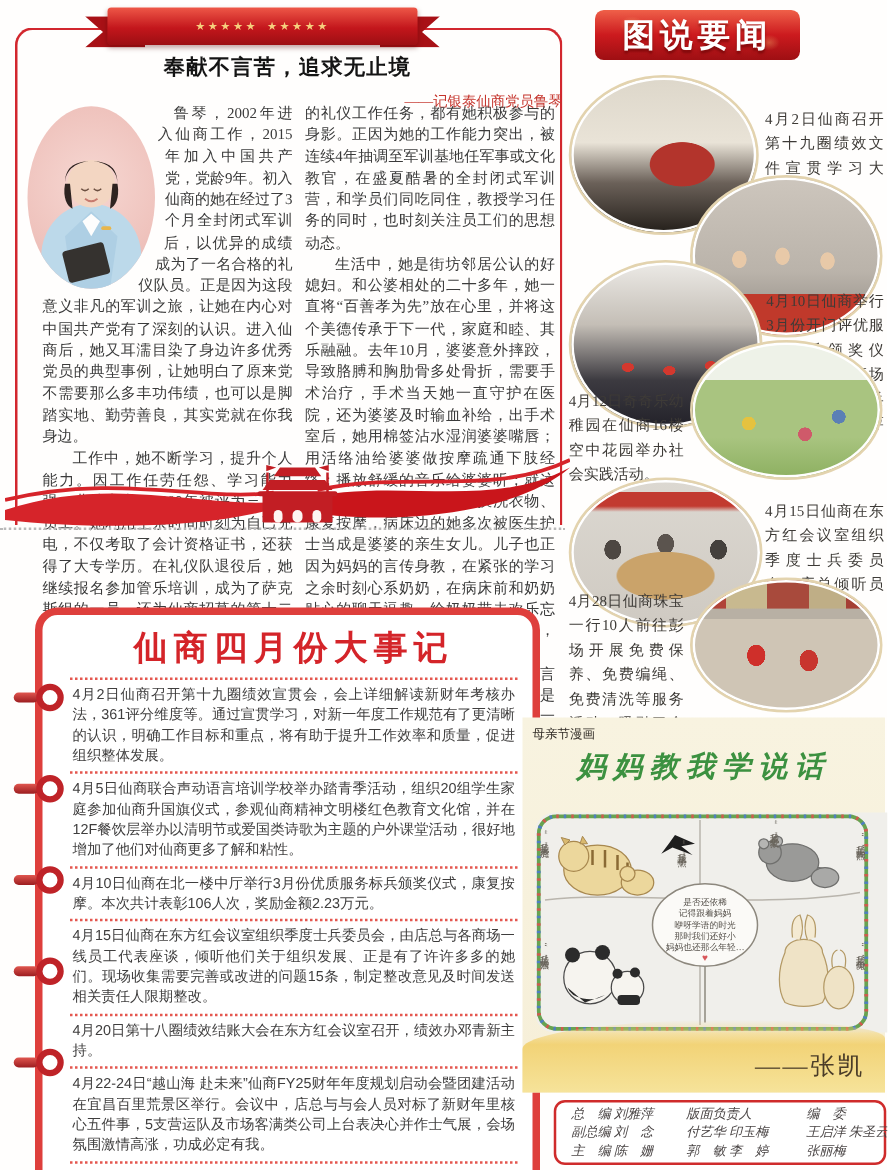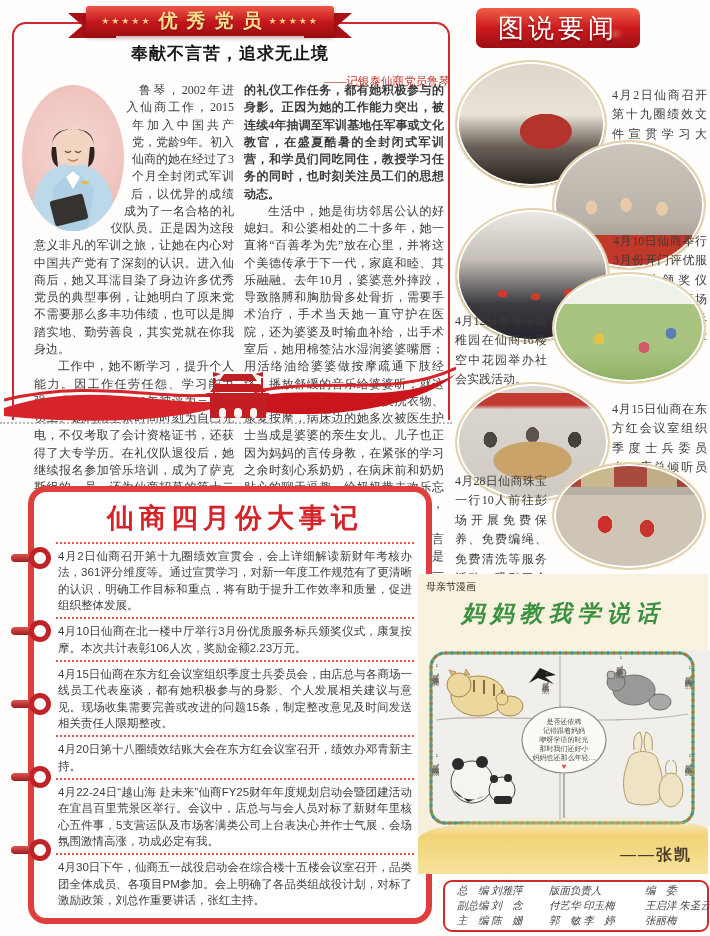--- a/index.html
+++ b/index.html
@@ -50,21 +50,21 @@
   .ring::after{content:"";position:absolute;right:0;top:0;width:12px;height:12px;
       background:#fff;border:5px solid #bf2328;border-radius:50%;}
 
   
   .news{position:absolute;left:452px;top:6px;width:258px;height:600px;}
   .news-banner{position:absolute;left:24px;top:2px;width:164px;height:40px;border-radius:7px;
       background:radial-gradient(14px 10px at 18% 30%,rgba(255,215,130,.35),transparent 70%),
                  radial-gradient(12px 9px at 85% 65%,rgba(255,215,130,.3),transparent 70%),
                  linear-gradient(180deg,#ef6049 0%,#cc1a1e 50%,#9e0f13 100%);
       display:flex;align-items:center;justify-content:center;
-      color:#fff;font-size:26px;font-weight:normal;letter-spacing:4px;
+      color:#fff;font-size:26px;font-weight:bold;letter-spacing:4px;
       text-shadow:0 2px 2px rgba(90,0,0,.55);}
   .ph{position:absolute;border-radius:50%;border:2px solid #e3d3ae;box-sizing:border-box;
       box-shadow:0 0 0 2px #fff inset;}
   .cap{position:absolute;font-size:12px;line-height:1.62;color:#3e3b37;text-align:justify;}
   .ph1{background:radial-gradient(44px 30px at 60% 56%,#b3342c 58%,rgba(0,0,0,0) 60%),
        linear-gradient(180deg,#ddd7ca 0%,#e9e3d7 42%,#6b6159 68%,#241f1a 100%);}
   .ph2{background:linear-gradient(0deg,#c0392b 0 26%,rgba(0,0,0,0) 26%),
        radial-gradient(10px 12px at 25% 52%,#e8c9a8 55%,rgba(0,0,0,0) 60%),
        radial-gradient(10px 12px at 48% 50%,#e8c9a8 55%,rgba(0,0,0,0) 60%),
        radial-gradient(10px 12px at 72% 53%,#e8c9a8 55%,rgba(0,0,0,0) 60%),
@@ -95,21 +95,21 @@
   .comic-label{position:absolute;left:8px;top:6px;font-size:10px;color:#2f2a24;}
   .comic-title{position:absolute;left:0;top:24px;width:100%;text-align:center;
       font-size:23px;font-weight:bold;color:#3c9140;letter-spacing:6px;font-style:italic;}
   .panel{position:absolute;left:10px;top:76px;width:304px;height:176px;background:#f0efeb;
       border-radius:16px;}
   .vlabel{position:absolute;writing-mode:vertical-rl;font-size:7.5px;color:#6a655c;
       letter-spacing:1px;}
   .wash{position:absolute;left:0;bottom:0;width:100%;height:58px;
       background:linear-gradient(180deg,rgba(243,211,119,0) 0%,#f2d377 34%,#f6e39a 100%);
       border-radius:60% 45% 0 0 / 42% 26% 0 0;}
-  .signature{position:absolute;right:16px;bottom:8px;font-size:16px;font-weight:bold;
+  .signature{position:absolute;right:16px;bottom:8px;font-size:20px;font-weight:normal;
       color:#4a3c28;letter-spacing:2px;}
 
   
   .credits{position:absolute;left:443px;top:880px;width:266px;height:52px;background:#fff;
       border:2.5px solid #cf2b2b;border-radius:9px;box-sizing:border-box;
       display:grid;grid-template-columns:92px 96px 1fr;align-content:center;
       padding:2px 6px 2px 12px;row-gap:1px;}
   .credit-cell{font-size:10.5px;font-style:italic;color:#4a4545;white-space:nowrap;}
 </style>
 </head>
@@ -117,21 +117,20 @@
 
 <div class="page">
 
   <div class="article">
     <div class="art-frame"></div>
     <div class="ribbon-wrap">
       <div class="tail tail-l"></div>
       <div class="tail tail-r"></div>
       <div class="ribbon-bar">
         <span class="ribbon-stars">★★★★★</span>
-        <span class="ribbon-label">优秀党员</span>
         <span class="ribbon-stars">★★★★★</span>
       </div>
     </div>
     <div class="art-title">奉献不言苦，追求无止境</div>
     <div class="art-sub">——记银泰仙商党员鲁琴</div>
 
     <div class="art-body">
       <div class="art-col">
         <div class="portrait">
           <svg width="102" height="146" viewBox="0 0 102 146">
@@ -146,21 +145,21 @@
             <path d="M46 74 q5 4 10 0" stroke="#c67a6e" stroke-width="1.5" fill="none"></path>
             <rect x="30" y="112" width="34" height="26" rx="3" fill="#35322f" transform="rotate(-14 47 125)"></rect>
             <rect x="59" y="96" width="8" height="3" rx="1.5" fill="#e8b64c"></rect>
           </svg>
         </div>
         <p>鲁琴，2002年进入仙商工作，2015年加入中国共产党，党龄9年。初入仙商的她在经过了3个月全封闭式军训后，以优异的成绩成为了一名合格的礼仪队员。正是因为这段意义非凡的军训之旅，让她在内心对中国共产党有了深刻的认识。进入仙商后，她又耳濡目染了身边许多优秀党员的典型事例，让她明白了原来党不需要那么多丰功伟绩，也可以是脚踏实地、勤劳善良，其实党就在你我身边。</p>
         <p>工作中，她不断学习，提升个人能力。因工作任劳任怨、学习能力强、业绩突出，2009年被评为三星级员工。她利用空余时间时刻为自己充电，不仅考取了会计资格证书，还获得了大专学历。在礼仪队退役后，她继续报名参加管乐培训，成为了萨克斯组的一员，还为仙商招募的第十二批管乐队员培训中，被聘为萨克斯组教官。</p>
         <p>作为一名党员，不管是每年的五四、十一大合唱，还是元宵晚会的舞台表演；不管是清明节为革命烈士扫墓，还是学雷锋纪念日、慰问福利院孤寡老人的公益活动；不管是仙商内部的各项颁奖典礼，还是市委市政府大型会议</p>
       </div>
       <div class="art-col">
-        <p style="text-indent:0;font-weight:bold;">的礼仪工作任务，都有她积极参与的身影。正因为她的工作能力突出，被连续4年抽调至军训基地任军事或文化教官，在盛夏酷暑的全封闭式军训营，和学员们同吃同住，教授学习任务的同时，也时刻关注员工们的思想动态。</p>
+        <p style="text-indent:0;">的礼仪工作任务，都有她积极参与的身影。正因为她的工作能力突出，被连续4年抽调至军训基地任军事或文化教官，在盛夏酷暑的全封闭式军训营，和学员们同吃同住，教授学习任务的同时，也时刻关注员工们的思想动态。</p>
         <p>生活中，她是街坊邻居公认的好媳妇。和公婆相处的二十多年，她一直将“百善孝为先”放在心里，并将这个美德传承于下一代，家庭和睦、其乐融融。去年10月，婆婆意外摔跤，导致胳膊和胸肋骨多处骨折，需要手术治疗，手术当天她一直守护在医院，还为婆婆及时输血补给，出手术室后，她用棉签沾水湿润婆婆嘴唇；用活络油给婆婆做按摩疏通下肢经络；播放舒缓的音乐给婆婆听；就这样日夜陪护，营养三餐、换洗衣物、康复按摩，病床边的她多次被医生护士当成是婆婆的亲生女儿。儿子也正因为妈妈的言传身教，在紧张的学习之余时刻心系奶奶，在病床前和奶奶贴心的聊天逗趣，给奶奶带去欢乐忘却疼痛。都说好心情是最好的良药，奶奶才得以比预期的时间提前出院。</p>
         <p>长期以来，她都恪守着“奉献不言苦，追求无止境”的人生格言，不管是在工作中还是在生活中，都体现了一名中国共产党员的优秀品质。正所谓“功成不必在我，功成必定有我”，正是有了许许多多的她们，仙商才能发展的越来越好。</p>
       </div>
     </div>
 
     <div class="swoosh">
       <svg width="452" height="72" viewBox="0 0 452 72">
         <path d="M0 46 C 95 14, 175 52, 240 36 C 185 62, 75 62, 0 54 Z" fill="#d6242a"></path>
         <path d="M0 38 C 90 16, 160 40, 215 32" stroke="#d6242a" stroke-width="3" fill="none"></path>
         <path d="M236 38 C 310 18, 385 48, 452 12 C 408 50, 305 60, 232 46 Z" fill="#c9151b"></path>
@@ -186,22 +185,23 @@
   </div>
 
   <div class="events">
     <div class="ring" style="top:55px"></div>
     <div class="ring" style="top:128px"></div>
     <div class="ring" style="top:201px"></div>
     <div class="ring" style="top:274px"></div>
     <div class="ring" style="top:347px"></div>
     <div class="events-title">仙商四月份大事记</div>
     <div class="event-item">4月2日仙商召开第十九圈绩效宣贯会，会上详细解读新财年考核办法，361评分维度等。通过宣贯学习，对新一年度工作规范有了更清晰的认识，明确工作目标和重点，将有助于提升工作效率和质量，促进组织整体发展。</div>
+    <div class="event-item">4月5日仙商联合声动语言培训学校举办踏青季活动，组织20组学生家庭参加仙商升国旗仪式，参观仙商精神文明楼红色教育文化馆，并在12F餐饮层举办以清明节或爱国类诗歌为主题的户外课堂活动，很好地增加了他们对仙商更多了解和粘性。</div>
     <div class="event-item">4月10日仙商在北一楼中厅举行3月份优质服务标兵颁奖仪式，康复按摩。本次共计表彰106人次，奖励金额2.23万元。</div>
-    <div class="event-item">4月15日仙商在东方红会议室组织季度士兵委员会，由店总与各商场一线员工代表座谈，都有她积极参与的身影、个人发展相关建议与意见。现场收集需要完善或改进的问题15条，制定整改意见及时间发送相关责任人限期整改。</div>
+    <div class="event-item">4月15日仙商在东方红会议室组织季度士兵委员会，由店总与各商场一线员工代表座谈，倾听他们关于组织发展、正是有了许许多多的她们。现场收集需要完善或改进的问题15条，制定整改意见及时间发送相关责任人限期整改。</div>
     <div class="event-item">4月20日第十八圈绩效结账大会在东方红会议室召开，绩效办邓青新主持。</div>
     <div class="event-item">4月22-24日“越山海 赴未来”仙商FY25财年年度规划启动会暨团建活动在宜昌百里荒景区举行。会议中，店总与与会人员对标了新财年里核心五件事，5支营运队及市场客满类公司上台表决心并作士气展，会场氛围激情高涨，功成必定有我。</div>
     <div class="event-item">4月30日下午，仙商五一战役启动会在综合楼十五楼会议室召开，品类团全体成员、各项目PM参加。会上明确了各品类组战役计划，对标了激励政策，刘总作重要讲话，张红主持。</div>
 
   </div>
 
   <div class="news">
     <div class="news-banner">图说要闻</div>
 
     <div class="ph ph1" style="left:3px;top:54px;width:152px;height:128px;"></div>

